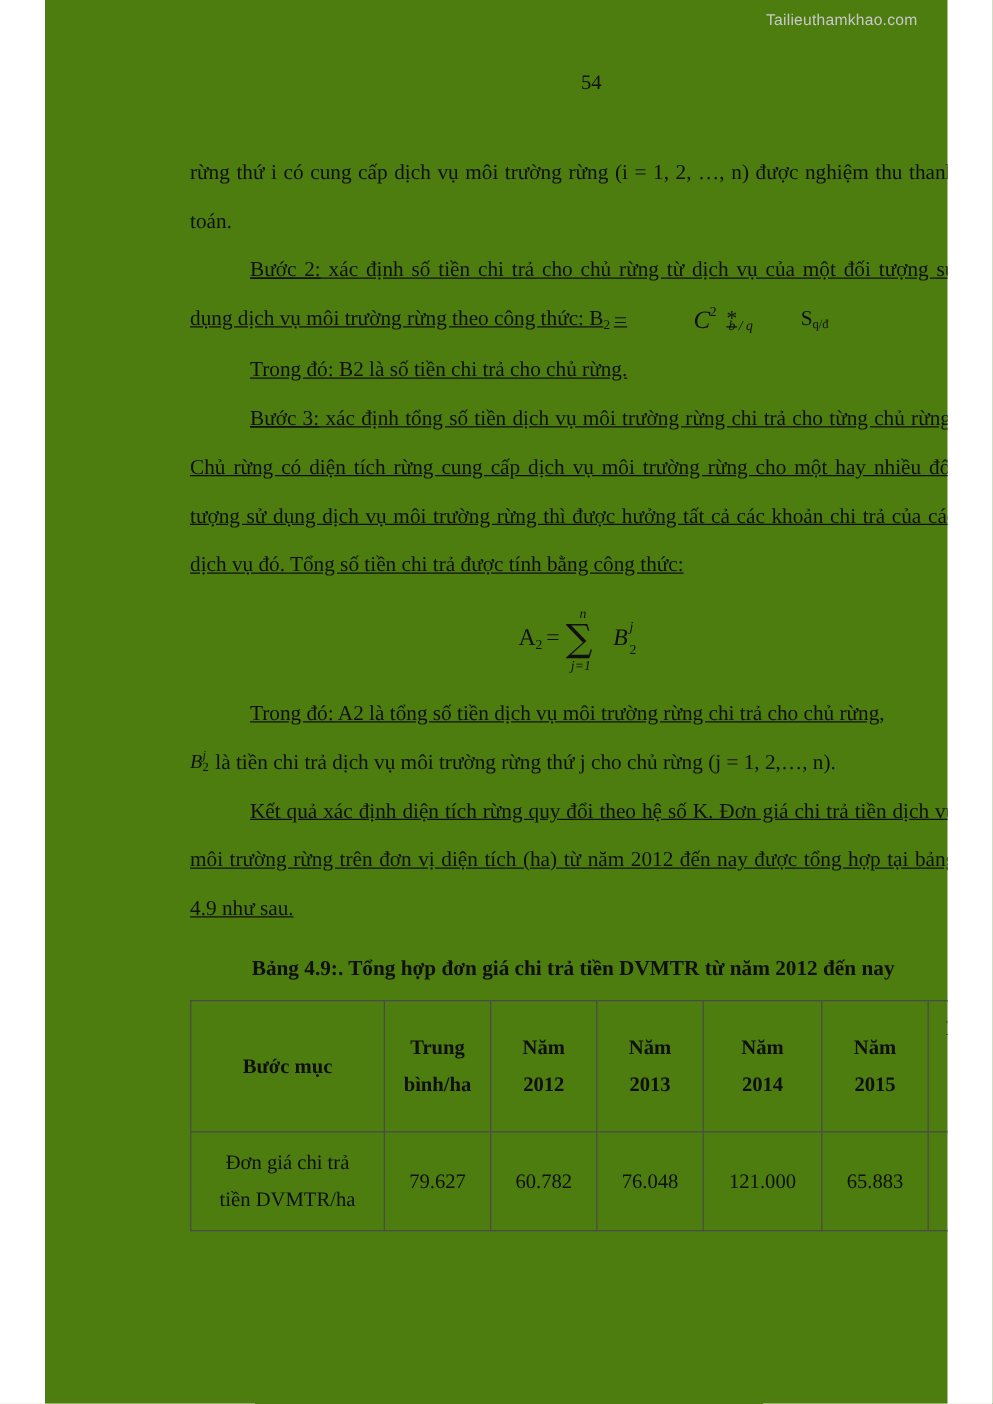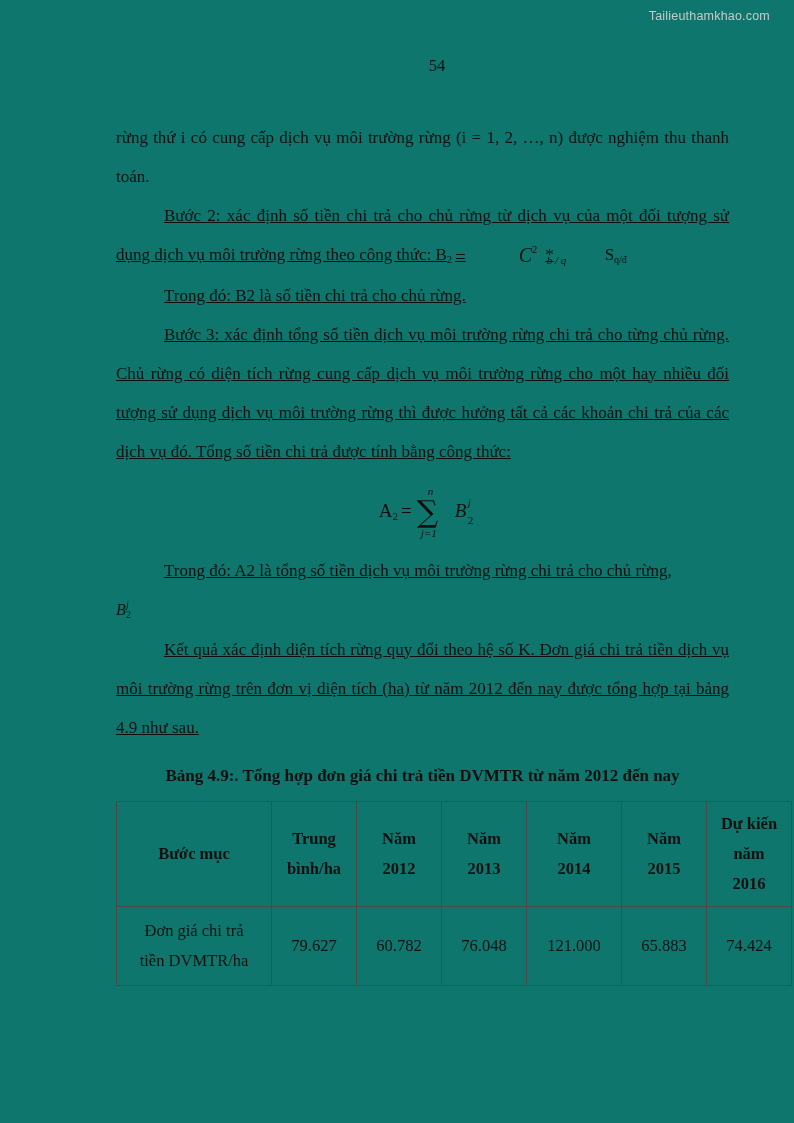--- a/index.html
+++ b/index.html
@@ -2,23 +2,23 @@
 <html><head>
 <meta charset="utf-8">
 <style>
   html, body {
     margin: 0;
     padding: 0;
     background: #ffffff;
   }
   .page {
     position: relative;
-    width: 794px;
+    width: 722px;
     height: 1123px;
-    background: #0f766e;
+    background: #4d7c0f;
     margin: 0 auto;
     overflow: hidden;
     font-family: "Liberation Serif", "DejaVu Serif", serif;
     color: #100f0f;
   }
 
   .watermark {
     position: absolute;
     top: 9px;
     right: 24px;
@@ -257,21 +257,21 @@
     <p class="body indent"><span class="u">Bước 3:</span><span> xác định tổng số tiền dịch vụ môi trường rừng chi trả cho từng chủ rừng. Chủ rừng có diện tích rừng cung cấp dịch vụ môi trường rừng cho một hay nhiều đối tượng sử dụng dịch vụ môi trường rừng thì được hưởng tất cả các khoản chi trả của các dịch vụ đó. Tổng số tiền chi trả được tính bằng công thức:</span></p>
 
     <div class="formula">
       <span class="formula-inner">
         <span class="a2"><span>A</span><sub>2</sub></span><span class="eq">=</span><span class="sum-block"><span class="sum-top">n</span><span class="sum-glyph">∑</span><span class="sum-bot">j=1</span></span><span class="bterm"><span>B</span><span class="bsup">j</span><span class="bsub">2</span></span>
       </span>
     </div>
 
     <p class="body indent">Trong đó: A2 là tổng số tiền dịch vụ môi trường rừng chi trả cho chủ rừng,</p>
 
-    <p class="body noindent"><span class="bterm-inline"><span>B</span><span class="bsup">j</span><span class="bsub">2</span></span></p>
+    <p class="body noindent"><span class="bterm-inline"><span>B</span><span class="bsup">j</span><span class="bsub">2</span></span><span> là tiền chi trả dịch vụ môi trường rừng thứ j cho chủ rừng (j = 1, 2,…, n).</span></p>
 
     <p class="body indent">Kết quả xác định diện tích rừng quy đổi theo hệ số K. Đơn giá chi trả tiền dịch vụ môi trường rừng trên đơn vị diện tích (ha) từ năm 2012 đến nay được tổng hợp tại bảng 4.9 như sau.</p>
 
     <div class="table-caption">Bảng 4.9:. Tổng hợp đơn giá chi trả tiền DVMTR từ năm 2012 đến nay</div>
 
 
     <table class="data">
       <thead>
         <tr>
           <th class="col-item">

